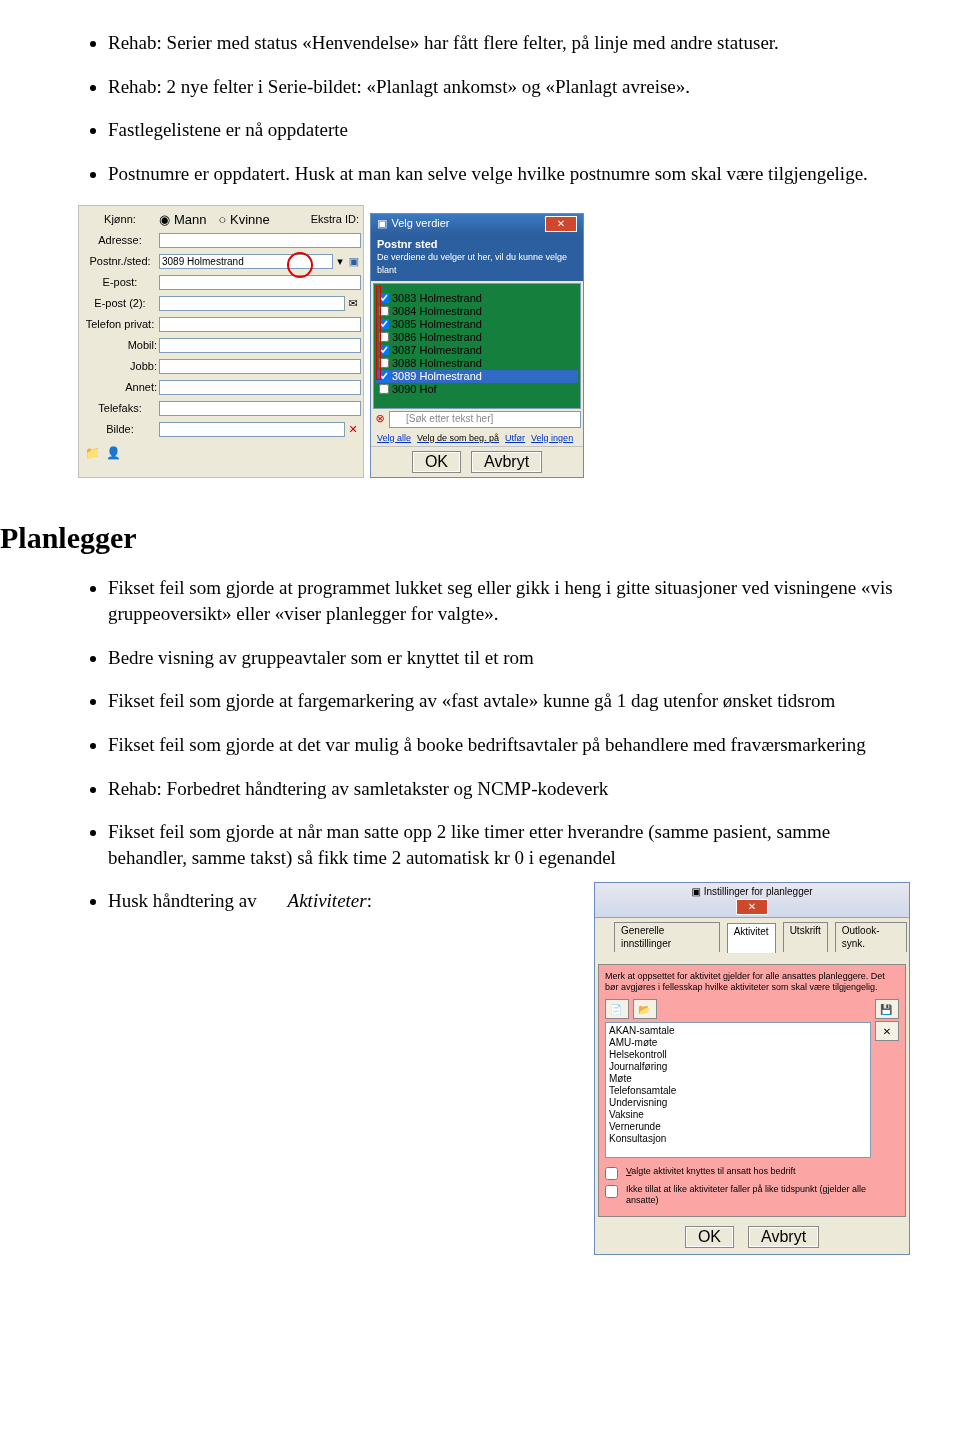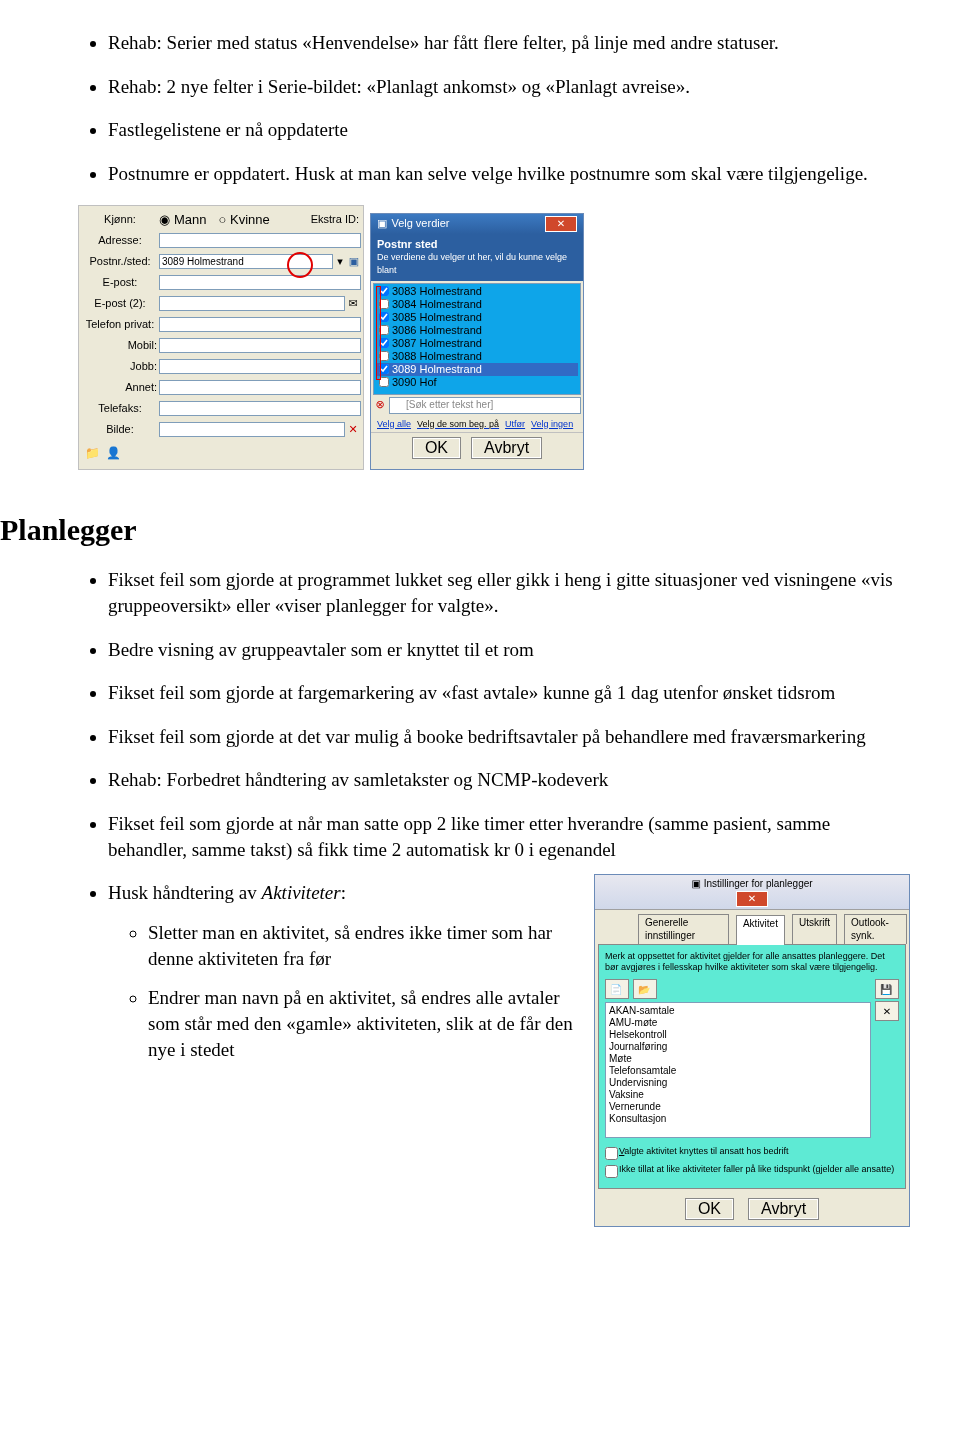--- a/index.html
+++ b/index.html
@@ -28,21 +28,21 @@
   }
   ul.sub > li {
     margin-bottom: 14px;
   }
   h2.section {
     font-size: 30px;
     font-weight: bold;
     margin: 40px 0 17px -78px;
     padding-left: 0;
   }
-  em.ital { font-style: italic; }
+  em.ital { font-style: italic; margin-left: 26px; }
 
   
   .shot1 {
     display: flex;
     gap: 0;
     margin: 2px 0 10px 0;
     font-family: Tahoma, Arial, sans-serif;
   }
   .form-left {
     background: #ece9d8;
@@ -99,23 +99,23 @@
   .popup .title .close {
     background:#d0482b; color:#fff; width:30px; height:14px;
     text-align:center; font-size:10px; border:1px solid #fff;
   }
   .popup .blue-sub {
     background:#2c5fa0; color:#fff; padding:3px 6px 5px 6px;
     font-size:9px;
   }
   .popup .blue-sub b { font-size:11px; font-weight:bold; }
   .popup .list {
-    background:#0ea5e9; border:1px solid #7f9db9; margin:2px;
+    background:#15803d; border:1px solid #7f9db9; margin:2px;
     height:108px; overflow:hidden; position:relative;
-    padding:1px 2px;
+    padding:8px 2px;
   }
   .popup .list .item { display:flex; align-items:center; padding:0 1px; height:13px; }
   .popup .list .item input { margin:0 3px 0 2px; width:10px; height:10px; }
   .popup .list .sel { background:#316ac5; color:#fff; }
   .red-strip {
     position:absolute; left:2px; top:2px; width:3px; height:92px;
     border:1px solid #e20000; background:rgba(255,0,0,0.1);
   }
   .popup .search {
     display:flex; margin:2px; gap:2px;
@@ -148,38 +148,38 @@
   .win2 .title {
     background:linear-gradient(#e8e8f0,#d0d8ea);
     padding:2px 6px; display:flex; align-items:center; justify-content:space-between;
     border-bottom:1px solid #a0a0a0;
     flex-direction:column;
   }
   .win2 .title .close {
     background:#d0482b; color:#fff; width:30px; height:14px;
     text-align:center; font-size:10px; border:1px solid #fff;
   }
-  .win2 .tabs { background:#ece9d8; display:flex; padding:4px 3px 0 19px; gap:8px;margin-left:24px;}
+  .win2 .tabs { background:#ece9d8; display:flex; padding:4px 3px 0 19px; gap:8px;}
   .win2 .tab {
     border:1px solid #888; border-bottom:none; background:#ece9d8;
     padding:1px 6px; font-size:10px; margin-right:-1px;
   }
   .win2 .tab.active { background:#fff; position:relative; top:1px; }
-  .win2 .panel { border:1px solid #888; background:#5eead4; margin:0 3px 3px 3px; padding:6px; }
+  .win2 .panel { border:1px solid #888; background:#fca5a5; margin:12px 3px 3px 3px; padding:6px; }
   .win2 .info { font-size:9px; line-height:1.25; margin-bottom:6px; }
   .win2 .toolbar { display:flex; gap:4px; margin-bottom:3px; justify-content:flex-start;}
   .win2 .toolbar .tbtn { width:22px; height:18px; border:1px solid #888; background:#f4f2e6; display:flex; align-items:center; justify-content:center; }
   .win2 .list2 { border:1px solid #7f9db9; background:#fff; height:132px; padding:1px 3px; margin-bottom:4px; position:relative;}
   .win2 .list2 .item { height:12px; font-size:10px; }
   .wrap-list { display:flex; gap:4px; }
   .wrap-list .list-holder{flex:1;}
   .sidecol { display:flex; flex-direction:column; gap:2px; }
   .sidecol .tbtn { width:22px; height:18px; border:1px solid #888; background:#f4f2e6; display:flex; align-items:center; justify-content:center; }
 
-  .win2 .chk { display:flex; align-items:flex-start; gap:1px; font-size:9px; margin:4px 0; line-height:1.2;}
+  .win2 .chk { display:flex; align-items:flex-start; gap:8px; font-size:9px; margin:4px 0; line-height:1.2;}
   .win2 .chk input { margin:1px 0 0 0; }
   .win2 .btns { padding:6px; display:flex; justify-content:center; gap:14px; }
   .clearfix::after{content:"";display:block;clear:both;}
 </style>
 </head>
 <body>
 
 <ul class="bullets">
   <li>Rehab: Serier med status «Henvendelse» har fått flere felter, på linje med andre statuser.</li>
   <li>Rehab: 2 nye felter i Serie-bildet: «Planlagt ankomst» og «Planlagt avreise».</li>
@@ -373,18 +373,14 @@
             </div>
         </div>
         <div class="btns">
           <button class="winbtn">OK</button>
           <button class="winbtn">Avbryt</button>
         </div>
       </div>
     </div>
 
     <span>Husk håndtering av </span><em class="ital">Aktiviteter</em><span>:</span>
-    <ul class="sub">
-      <li>Sletter man en aktivitet, så endres ikke timer som har denne aktiviteten fra før</li>
-      <li>Endrer man navn på en aktivitet, så endres alle avtaler som står med den «gamle» aktiviteten, slik at de får den nye i stedet</li>
-    </ul>
   </li>
 </ul>
 
 </body></html>

